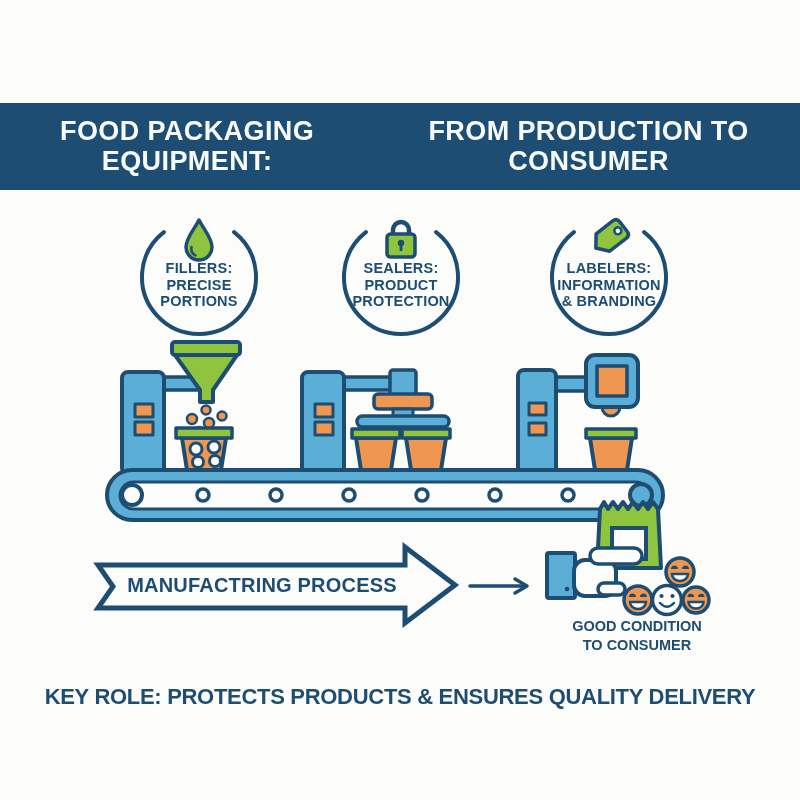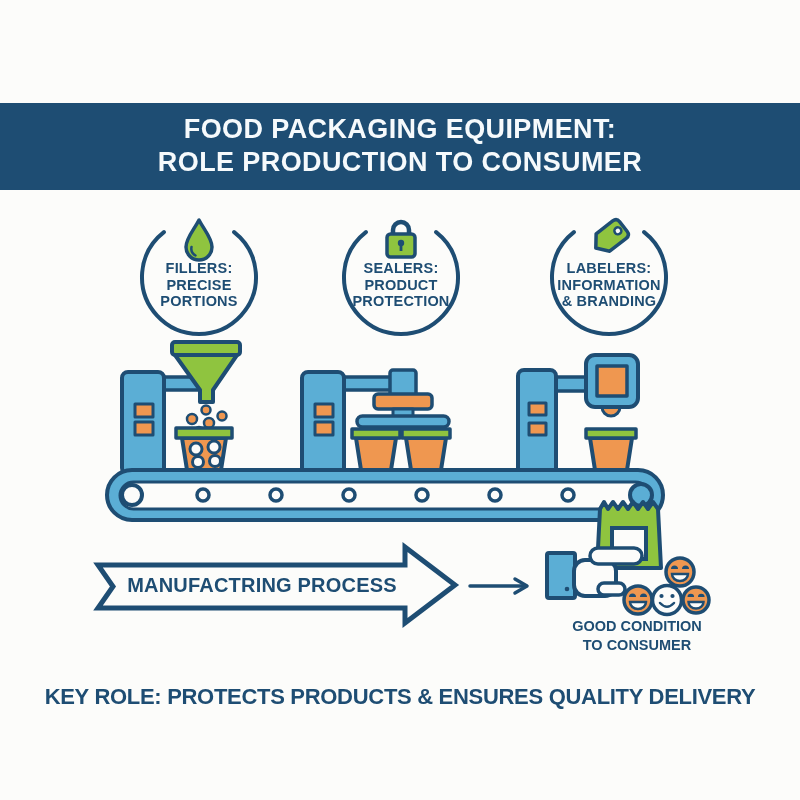--- a/index.html
+++ b/index.html
@@ -2,21 +2,21 @@
 <html><head>
 <meta charset="utf-8">
 <style>
   html,body{margin:0;padding:0;background:#e8e8e8;}
   .canvas{
     position:relative;width:800px;height:800px;background:#FCFCFA;
     font-family:"Liberation Sans","DejaVu Sans",sans-serif;overflow:hidden;
   }
   .banner{
     position:absolute;top:103px;left:0;width:800px;height:87px;
-    background:#1E4D73;display:flex;flex-direction:column;
+    background:#1E4D73;display:flex;flex-direction:row;
     justify-content:center;align-items:center;gap:3px;
   }
   .banner-line{
     color:#F6FAFC;font-weight:700;font-size:27px;line-height:1.1;
     letter-spacing:0.4px;text-align:center;
   }
   svg.art{position:absolute;left:0;top:0;}
   svg text{
     font-family:"Liberation Sans","DejaVu Sans",sans-serif;
     fill:#1E4D73;font-weight:700;
@@ -26,21 +26,21 @@
   .consumer-label{font-size:14.5px;}
   .footer-label{font-size:22px;letter-spacing:-0.3px;}
 </style>
 </head>
 <body>
 
 <div class="canvas">
 
   <div class="banner">
     <div class="banner-line">FOOD PACKAGING EQUIPMENT:</div>
-    <div class="banner-line">ROLE PRODUCTION TO CONSUMER</div>
+    <div class="banner-line">FROM PRODUCTION TO CONSUMER</div>
   </div>
 
   <svg class="art" width="800" height="800" viewBox="0 0 800 800">
 
     <g>
       <path d="M234.1,232.1 A57,57 0 1 1 163.9,232.1" fill="none" stroke="#1E4D73" stroke-width="4" stroke-linecap="round"></path>
       <g>
         <path d="M199,220 C194.5,229 186,238 186,247 a13,13 0 0 0 26,0 C212,238 203.5,229 199,220 Z" fill="#8FC43F" stroke="#1E4D73" stroke-width="3.5" stroke-linejoin="round"></path>
         <path d="M191.5,247 a8,8 0 0 0 4,8.5" fill="none" stroke="#1E4D73" stroke-width="2.5" stroke-linecap="round"></path>
       </g>

